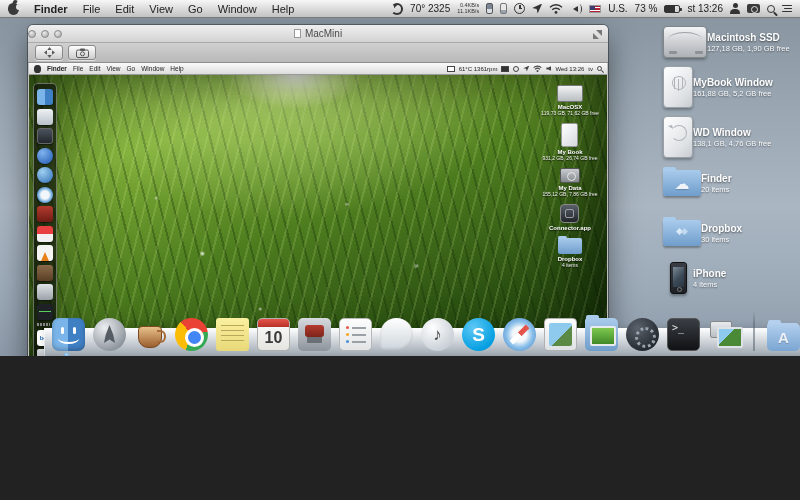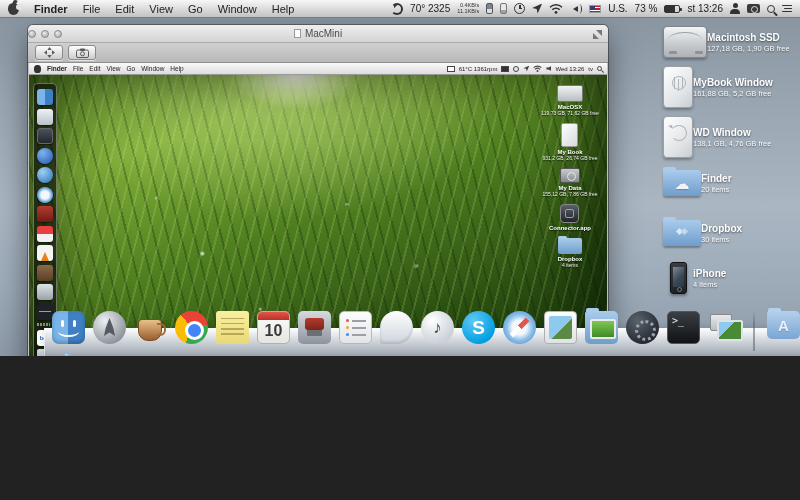--- a/index.html
+++ b/index.html
@@ -154,21 +154,21 @@
     text-shadow:0 1px 2px rgba(40,50,60,.25);white-space:nowrap;}
   .tg1{font-weight:normal;color:#dde4eb;}
   .tg2{font-weight:bold;color:#e9eff4;margin-left:10px;}
   .tg3{font-weight:bold;color:#f4f8fb;margin-left:10px;text-shadow:0 1px 2px rgba(40,50,60,.3),0 0 1px #f4f8fb;}
 
   
   .dock{position:absolute;left:0;right:0;bottom:0;height:50px;z-index:30;}
   .shelf{position:absolute;left:44px;right:0;bottom:0;height:28px;
     background:linear-gradient(#fbfcfd,#d4d9de 40%,#aab2ba 85%,#98a1aa);border-top:1px solid rgba(255,255,255,.95);
     border-left:1px solid rgba(255,255,255,.5);box-shadow:0 -2px 6px rgba(0,0,0,.12);}
-  .dockicons{position:absolute;left:52px;right:6px;bottom:5px;display:flex;gap:8px;}
+  .dockicons{position:absolute;left:52px;right:6px;bottom:5px;display:flex;align-items:flex-end;gap:8px;}
   .di{width:33px;height:33px;border-radius:7px;position:relative;flex:none;}
   .di-finder{background:linear-gradient(90deg,#7ab4e8 50%,#3f7fc4 50%);box-shadow:inset 0 -2px 4px rgba(0,0,0,.25);}
   .di-finder::after{content:"";position:absolute;left:6px;right:6px;bottom:7px;height:9px;border-bottom:2.5px solid #fff;border-radius:50%;}
   .di-finder::before{content:"";position:absolute;top:9px;left:9px;width:2.5px;height:7px;background:#fff;border-radius:2px;box-shadow:12px 0 0 #fff;}
   .di-launchpad{border-radius:50%;background:radial-gradient(circle at 35% 30%,#eceff2,#8d949b 75%);}
   .di-launchpad::after{content:"";position:absolute;left:11px;top:7px;width:11px;height:18px;background:#555c63;clip-path:polygon(50% 0,85% 55%,100% 100%,50% 80%,0 100%,15% 55%);}
   .di-espresso{background:none;}
   .di-espresso::before{content:"";position:absolute;left:4px;top:8px;width:22px;height:20px;background:linear-gradient(#e8c08a,#9a5f2e);border-radius:4px 4px 10px 10px;border:1px solid #7a4a22;}
   .di-espresso::after{content:"";position:absolute;right:1px;top:12px;width:7px;height:9px;border:2.5px solid #a86a34;border-left:none;border-radius:0 6px 6px 0;}
   .di-chrome{border-radius:50%;background:conic-gradient(from -40deg,#ea4335 0 120deg,#34a853 120deg 240deg,#fbbc05 240deg 360deg);}

